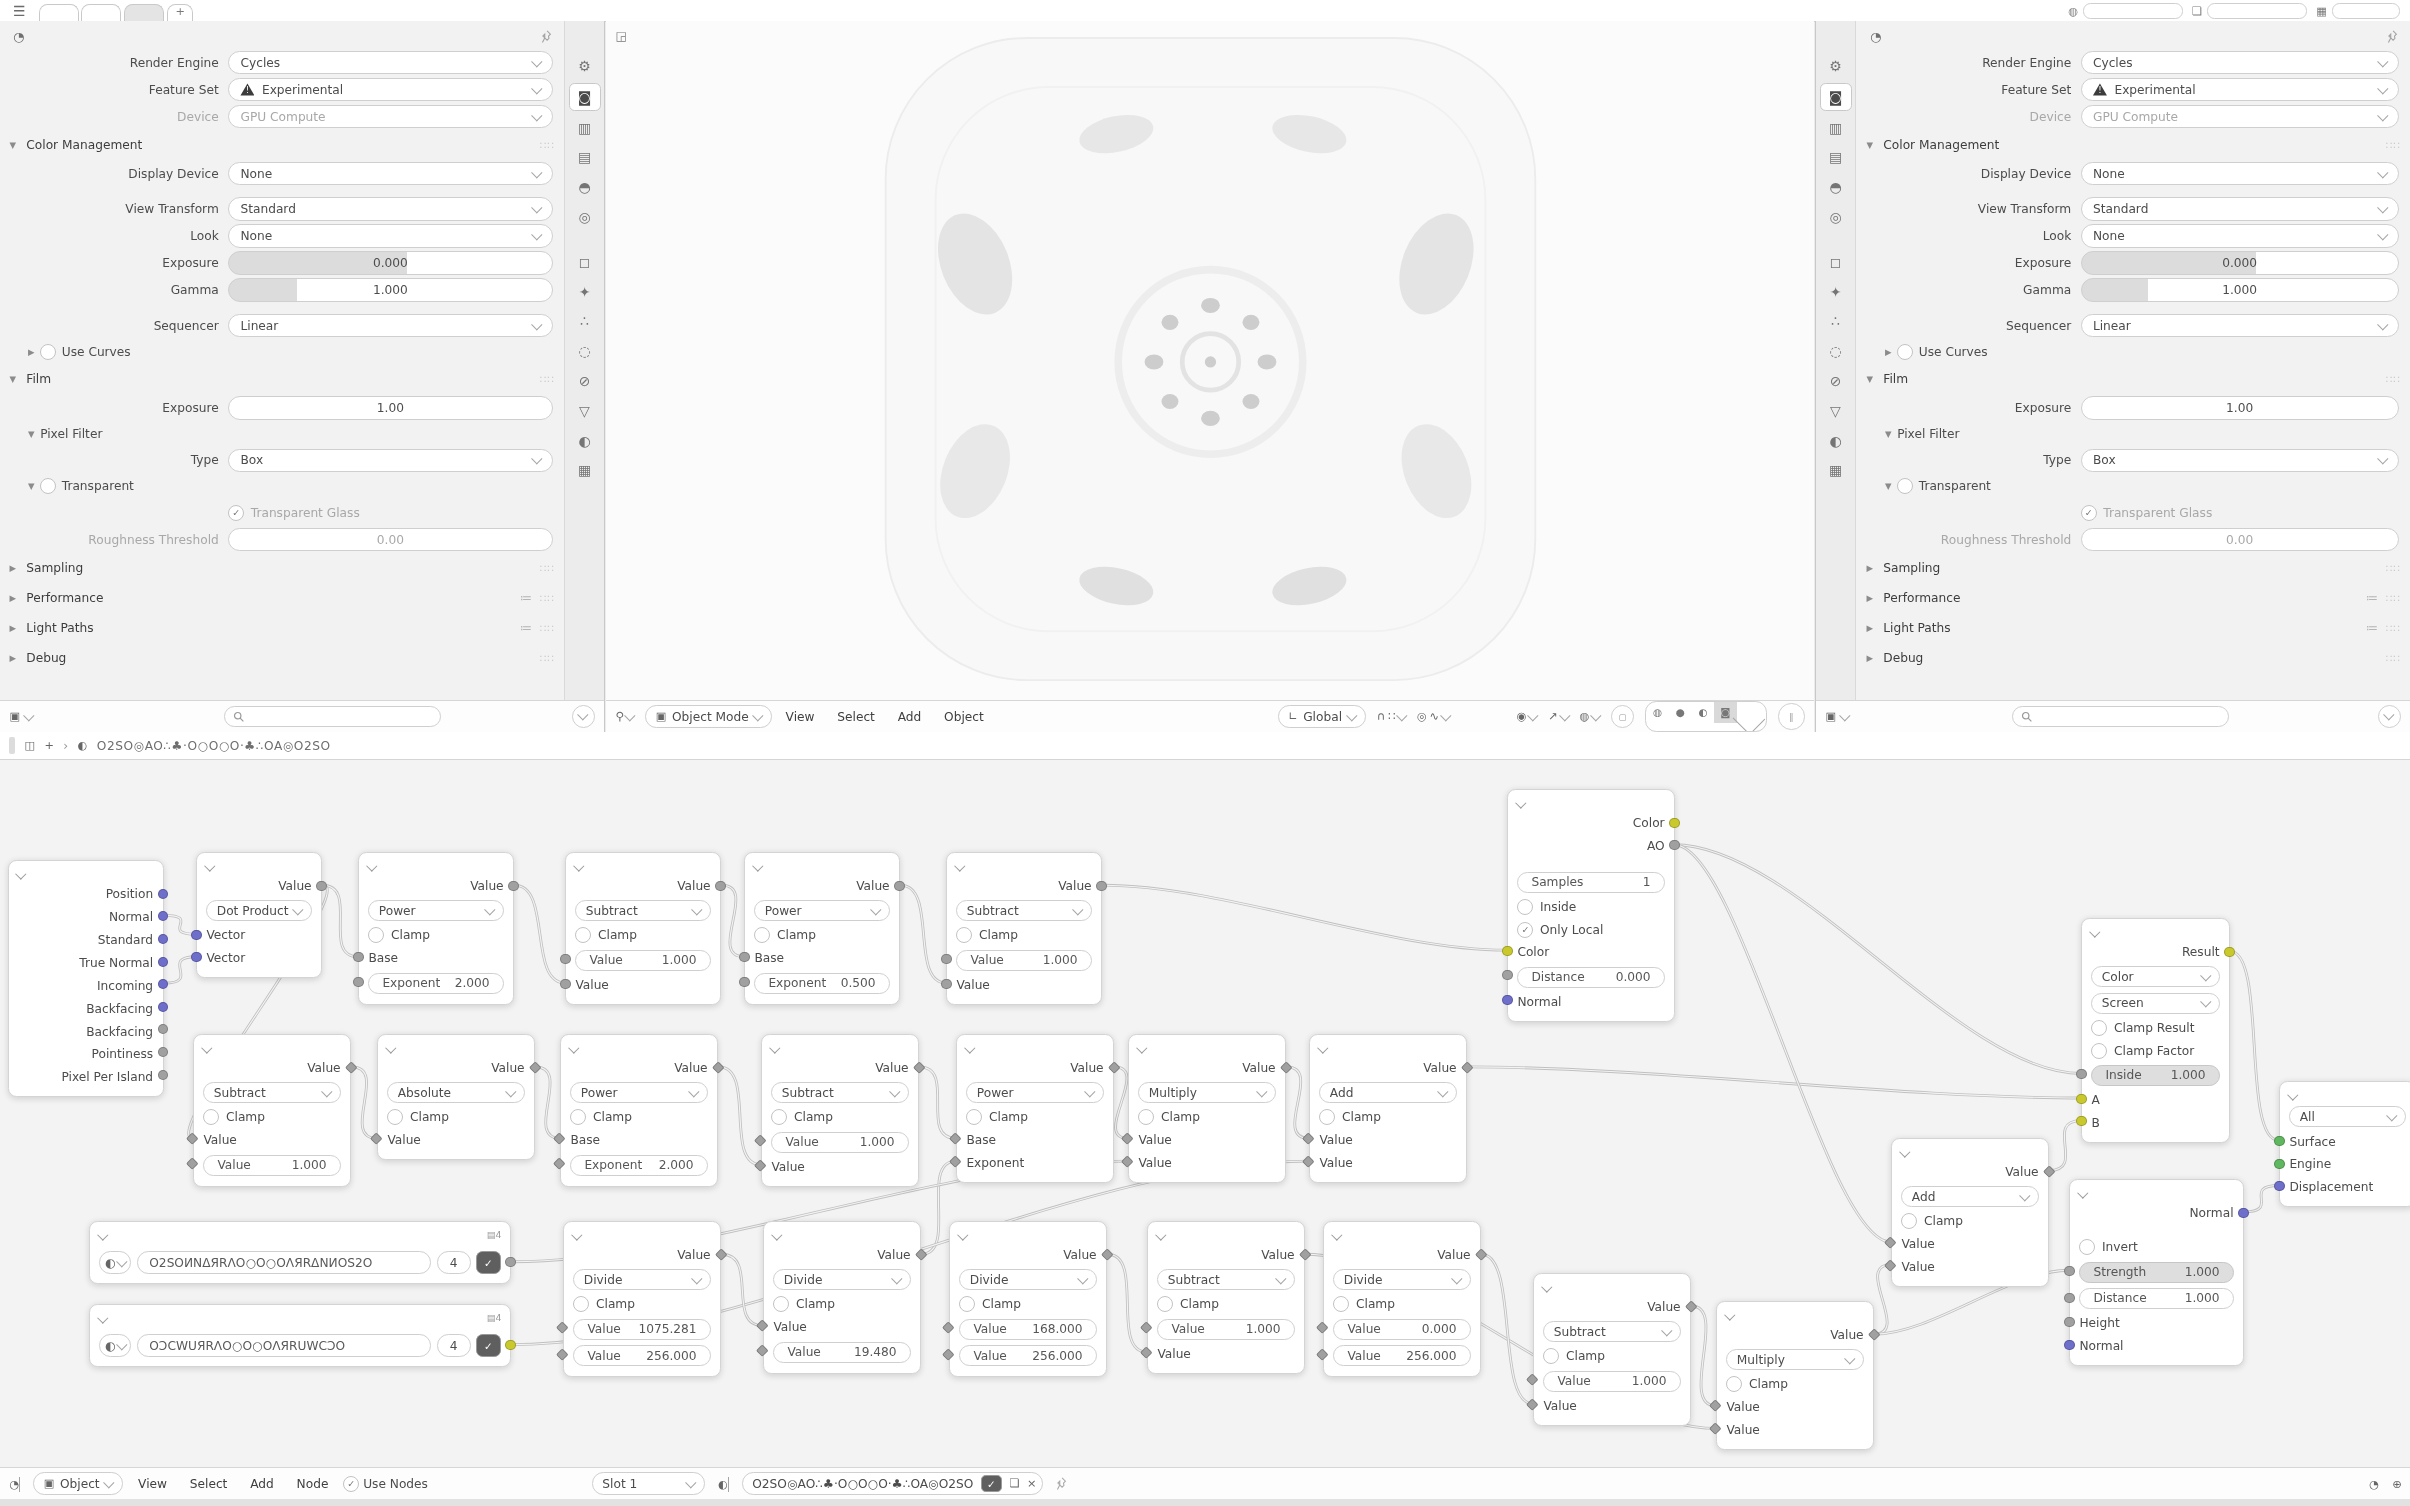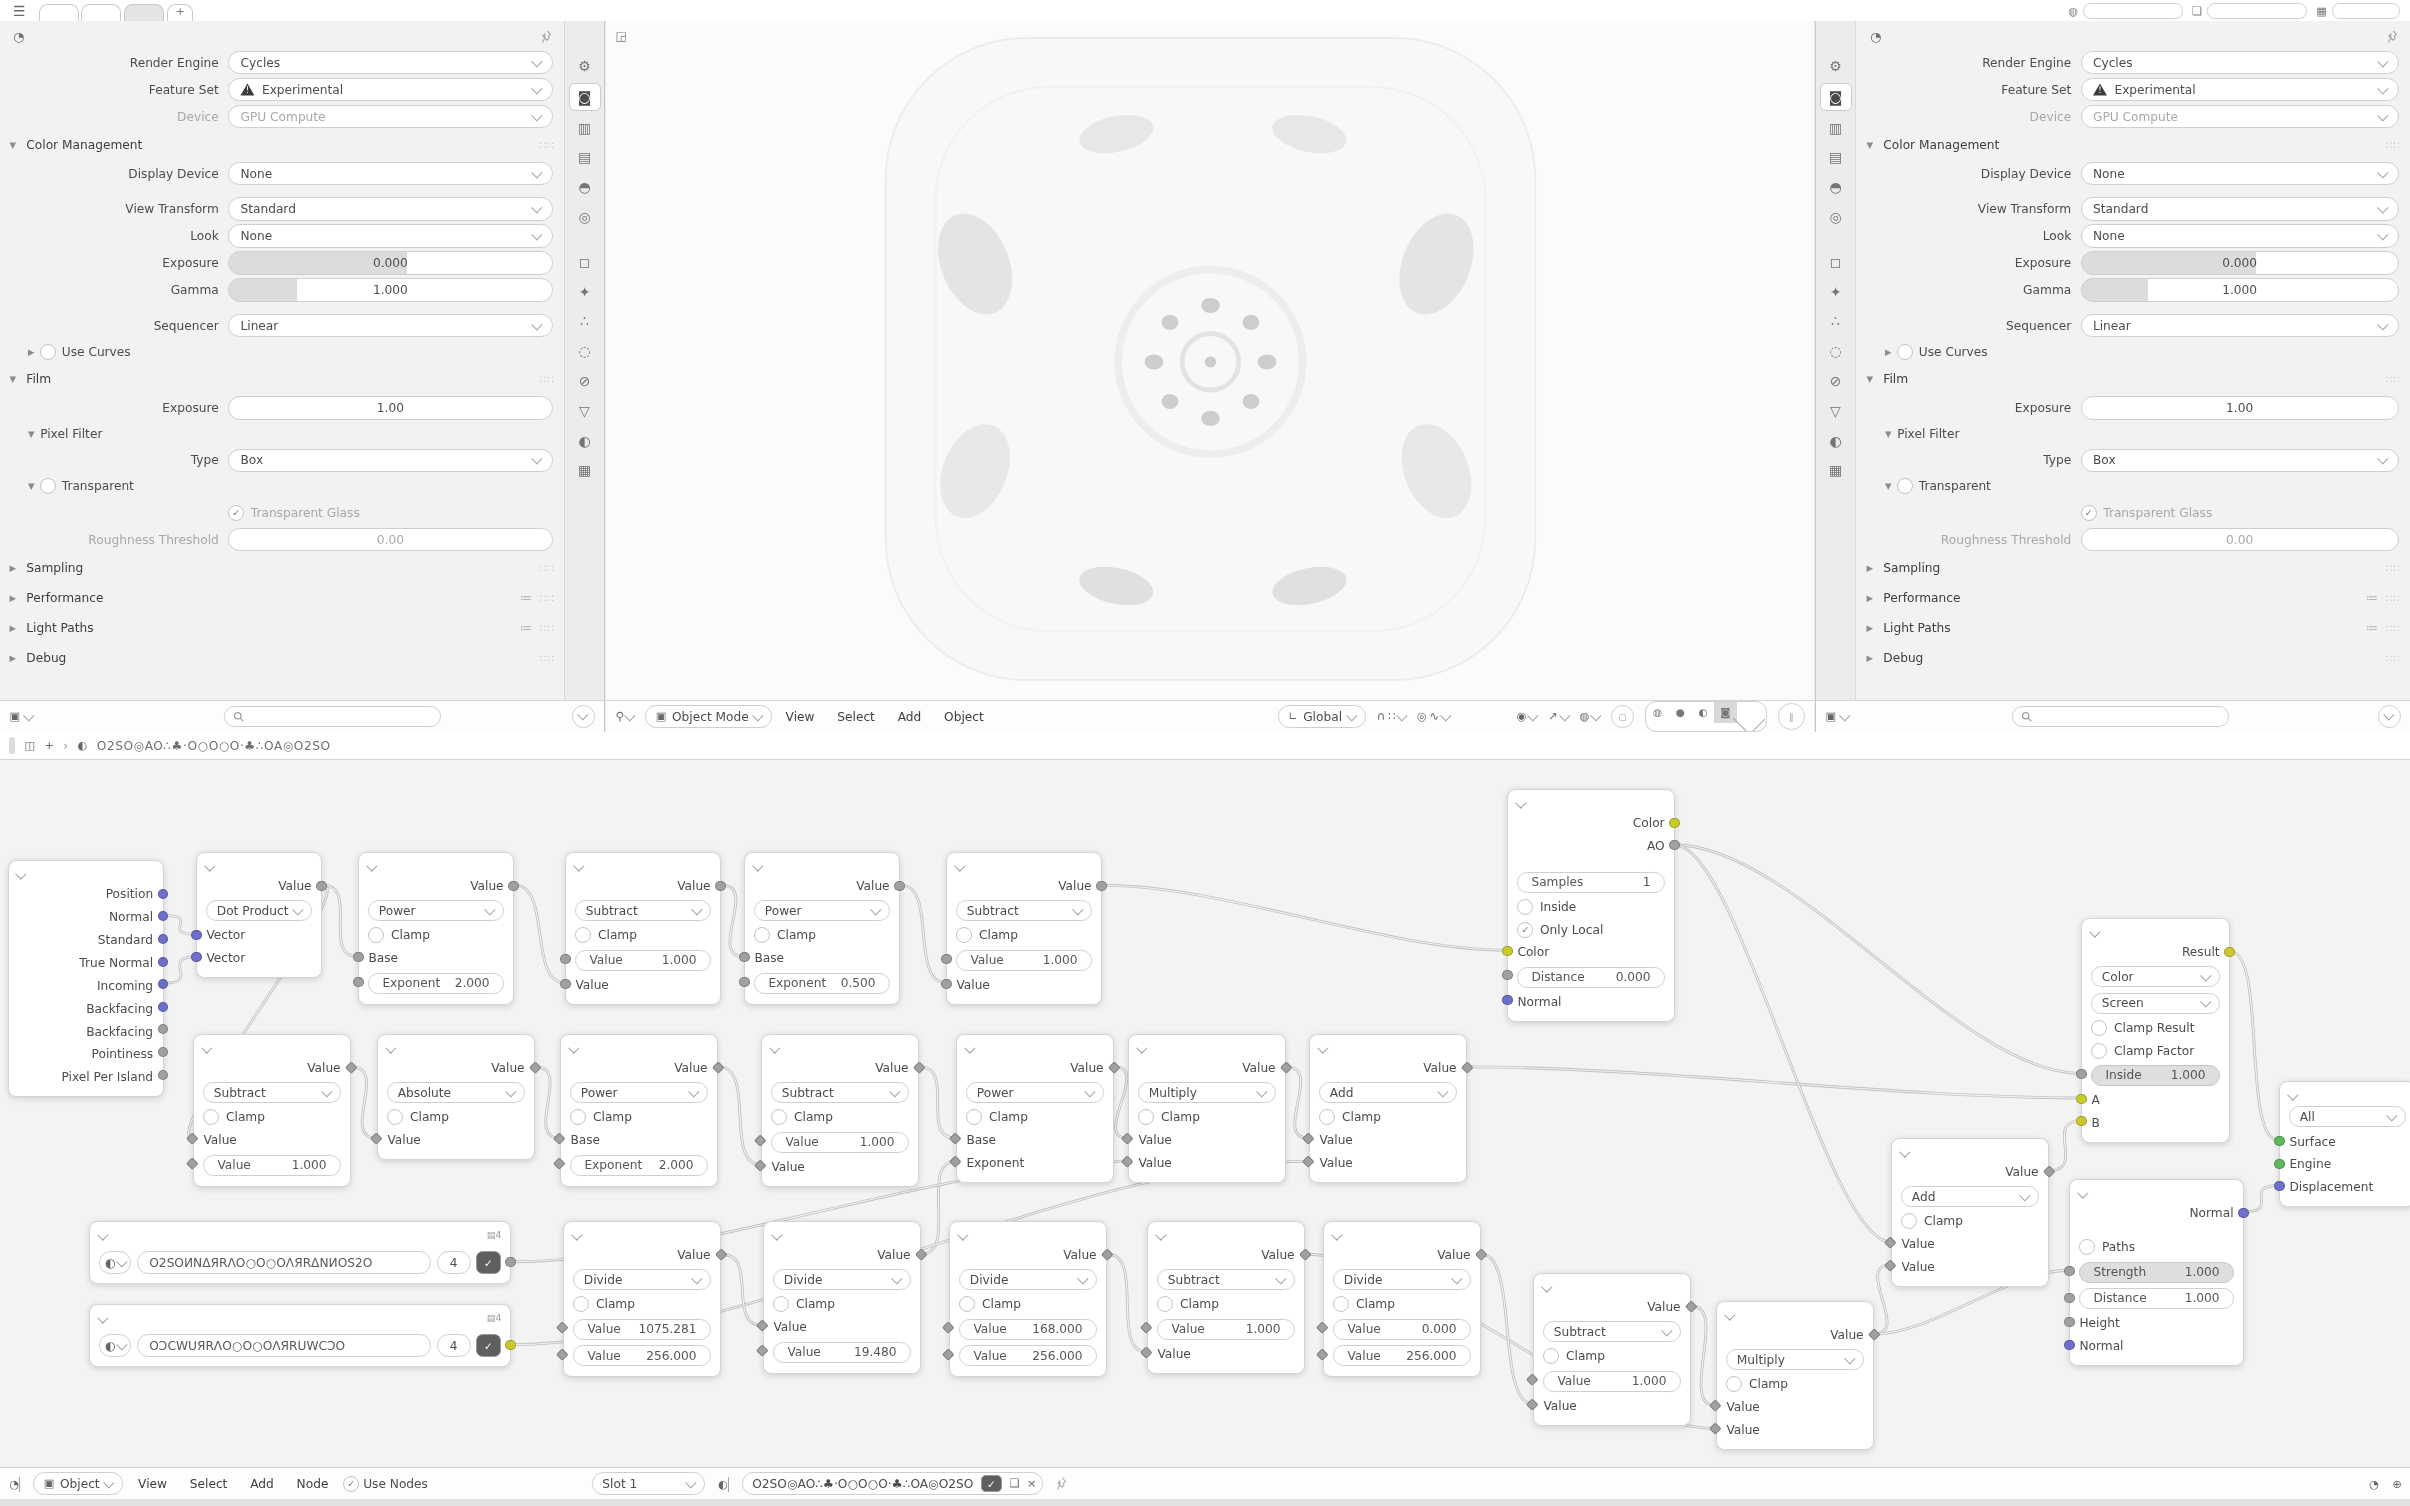--- a/index.html
+++ b/index.html
@@ -1394,21 +1394,21 @@
       <div class="nhead">
         <span class="hchev"></span>
       </div>
       <div class="nrow nout">
         <span class="nowrap">Normal</span>
       </div>
       <span class="sock" style="background: rgb(110, 110, 203); top: 28px; right: -5.6px;"></span>
       <div style="height: 9.4px;"></div>
       <div class="nrow" style="gap: 6.6px;">
         <span class="cb"></span>
-        <span>Paths</span>
+        <span>Invert</span>
       </div>
       <div class="nrow t26">
         <div class="nfld gray">
           <span class="fieldtxt">Strength</span>
           <span class="fieldtxt">1.000</span>
         </div>
       </div>
       <span class="sock" style="background: rgb(160, 160, 160); top: 86px; left: -5.6px;"></span>
       <div class="nrow t26">
         <div class="nfld">

